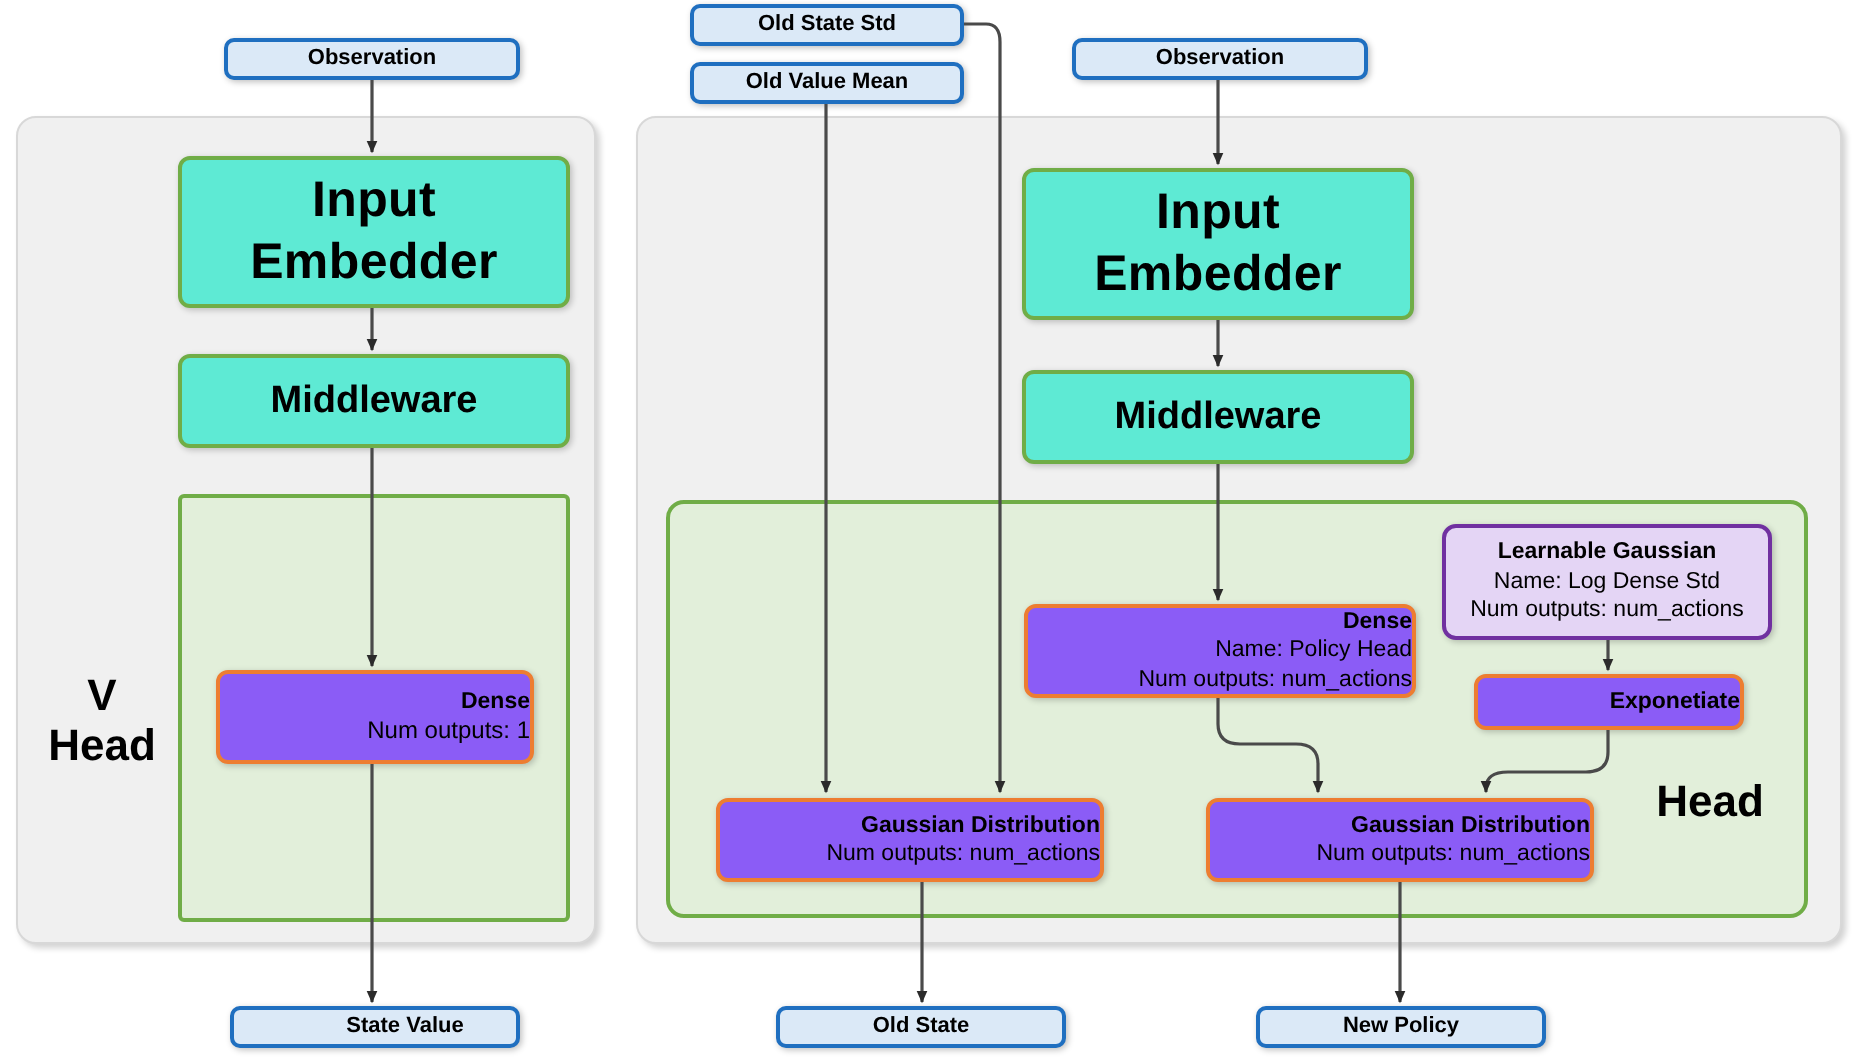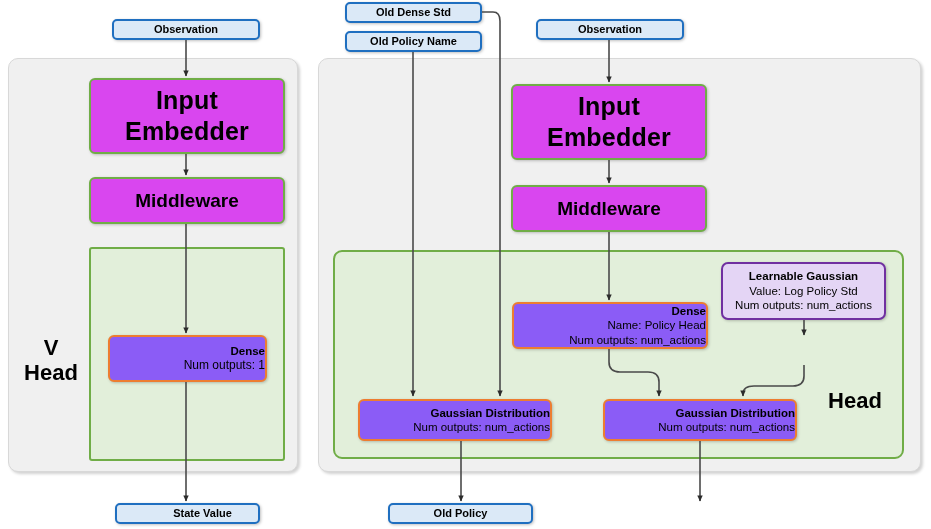--- a/index.html
+++ b/index.html
@@ -38,21 +38,21 @@
   
   .group-green{
     background:#e2efda;
     border:2px solid #70ad47;
     border-radius:9px;
   }
   .group-green.sharp{border-radius:3px;}
 
   
   .box-green{
-    background:#d946ef;
+    background:#5eead4;
     border:2px solid #70ad47;
     border-radius:6px;
     box-shadow:1px 1px 3px rgba(0,0,0,0.22);
     font-weight:bold;
   }
 
   
   .box-orange{
     background:#8b5cf6;
     border:2px solid #ed7d31;
@@ -121,25 +121,25 @@
 
   <div class="head-label" style="left:812px;top:388px;width:86px;">
     <div>Head</div>
   </div>
 
   <div class="node box-blue" style="left:112px;top:19px;width:148px;height:21px;">
     <span>Observation</span>
   </div>
 
   <div class="node box-blue" style="left:345px;top:2px;width:137px;height:21px;">
-    <span>Old Dense Std</span>
+    <span>Old State Std</span>
   </div>
 
   <div class="node box-blue" style="left:345px;top:31px;width:137px;height:21px;">
-    <span>Old Policy Name</span>
+    <span>Old Value Mean</span>
   </div>
 
   <div class="node box-blue" style="left:536px;top:19px;width:148px;height:21px;">
     <span>Observation</span>
   </div>
 
   <div class="node box-green title-lg" style="left:89px;top:78px;width:196px;height:76px;">
     <span>Input Embedder</span>
   </div>
 
@@ -161,43 +161,49 @@
   </div>
 
   <div class="node box-orange" style="left:512px;top:302px;width:196px;height:47px;">
     <span class="ln1">Dense</span>
     <span class="ln-small">Name: Policy Head</span>
     <span class="ln-small">Num outputs: num_actions</span>
   </div>
 
   <div class="node box-purple" style="left:721px;top:262px;width:165px;height:58px;">
     <span class="ln1">Learnable Gaussian</span>
-    <span class="ln-small">Value: Log Policy Std</span>
-    <span class="ln-small">Num outputs: num_actions</span>
-  </div>
-
+    <span class="ln-small">Name: Log Dense Std</span>
+    <span class="ln-small">Num outputs: num_actions</span>
+  </div>
+
+  <div class="node box-orange" style="left:737px;top:337px;width:135px;height:28px;">
+    <span class="ln1">Exponetiate</span>
+  </div>
 
   <div class="node box-orange" style="left:358px;top:399px;width:194px;height:42px;">
     <span class="ln1">Gaussian Distribution</span>
     <span class="ln-small">Num outputs: num_actions</span>
   </div>
 
   <div class="node box-orange" style="left:603px;top:399px;width:194px;height:42px;">
     <span class="ln1">Gaussian Distribution</span>
     <span class="ln-small">Num outputs: num_actions</span>
   </div>
 
   <div class="node box-blue" style="left:115px;top:503px;width:145px;height:21px;padding-left:30px;">
     <span>State Value</span>
   </div>
 
   <div class="node box-blue" style="left:388px;top:503px;width:145px;height:21px;">
-    <span>Old Policy</span>
-  </div>
-
+    <span>Old State</span>
+  </div>
+
+  <div class="node box-blue" style="left:628px;top:503px;width:145px;height:21px;">
+    <span>New Policy</span>
+  </div>
 
   <svg id="wires" viewBox="0 0 931 529">
     <defs>
       <marker id="arrowhead" markerWidth="7" markerHeight="7" refX="5.6" refY="3.1" orient="auto" markerUnits="userSpaceOnUse">
         <path d="M0,0.4 L6.2,3.1 L0,5.8 z" fill="#2b2b2b"></path>
       </marker>
     </defs>
     <g fill="none" stroke="#4a4a4a" stroke-width="1.6">
 
       <path d="M186,40 L186,76" marker-end="url(#arrowhead)"></path>

